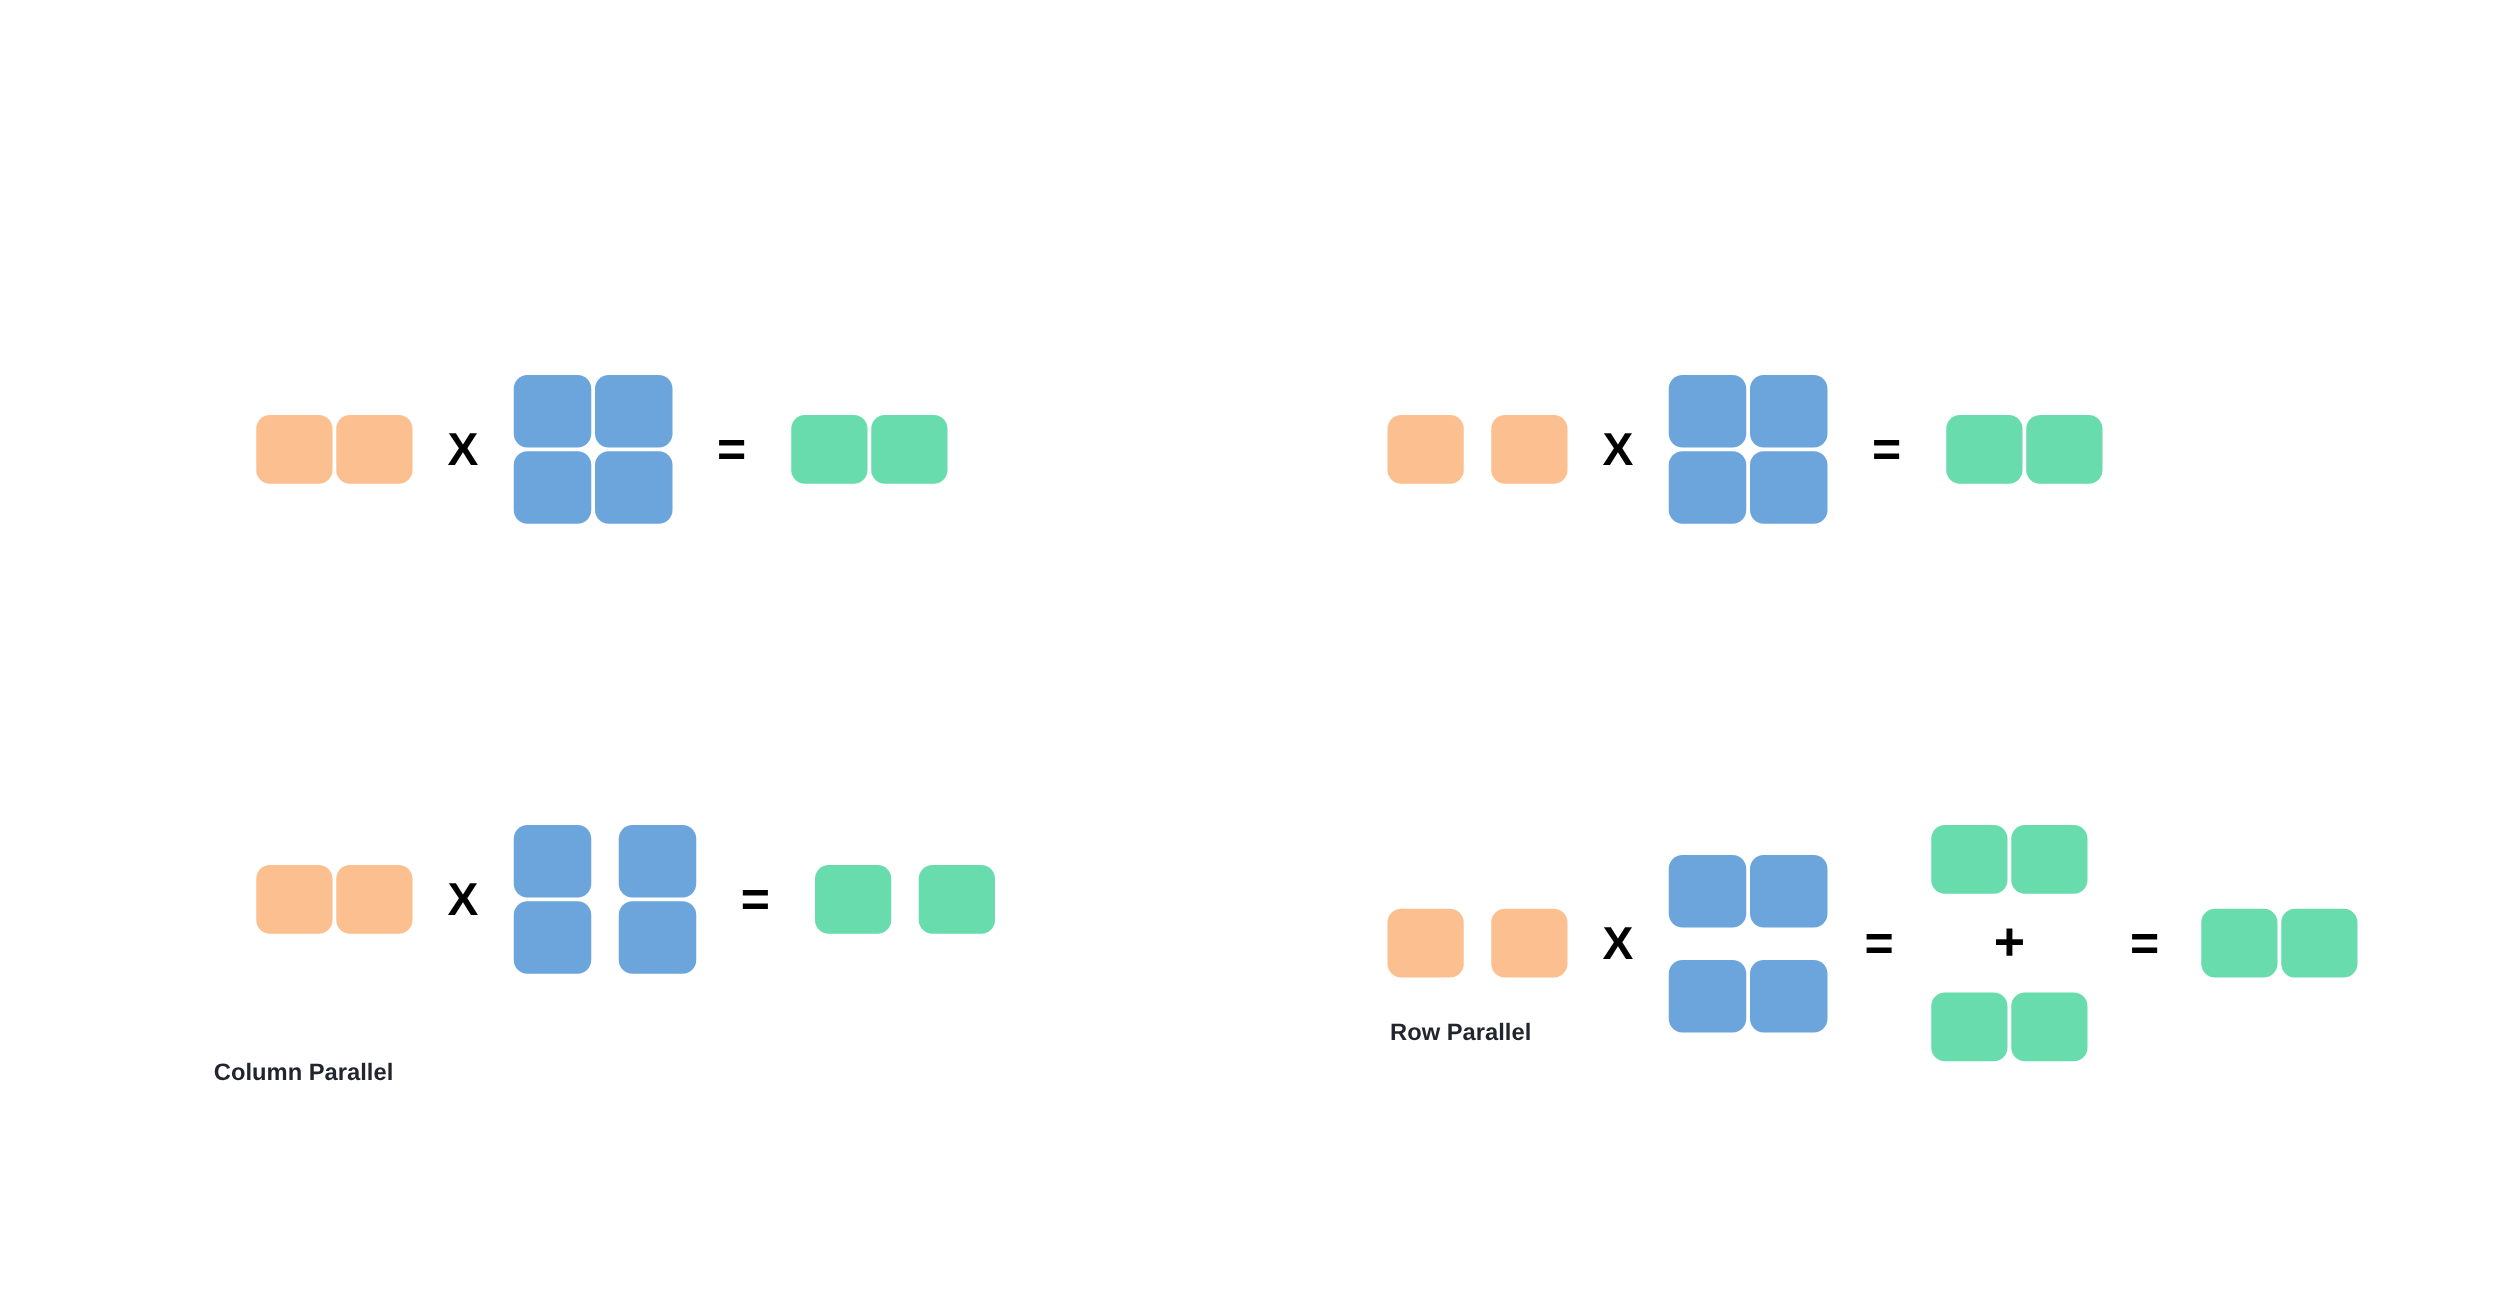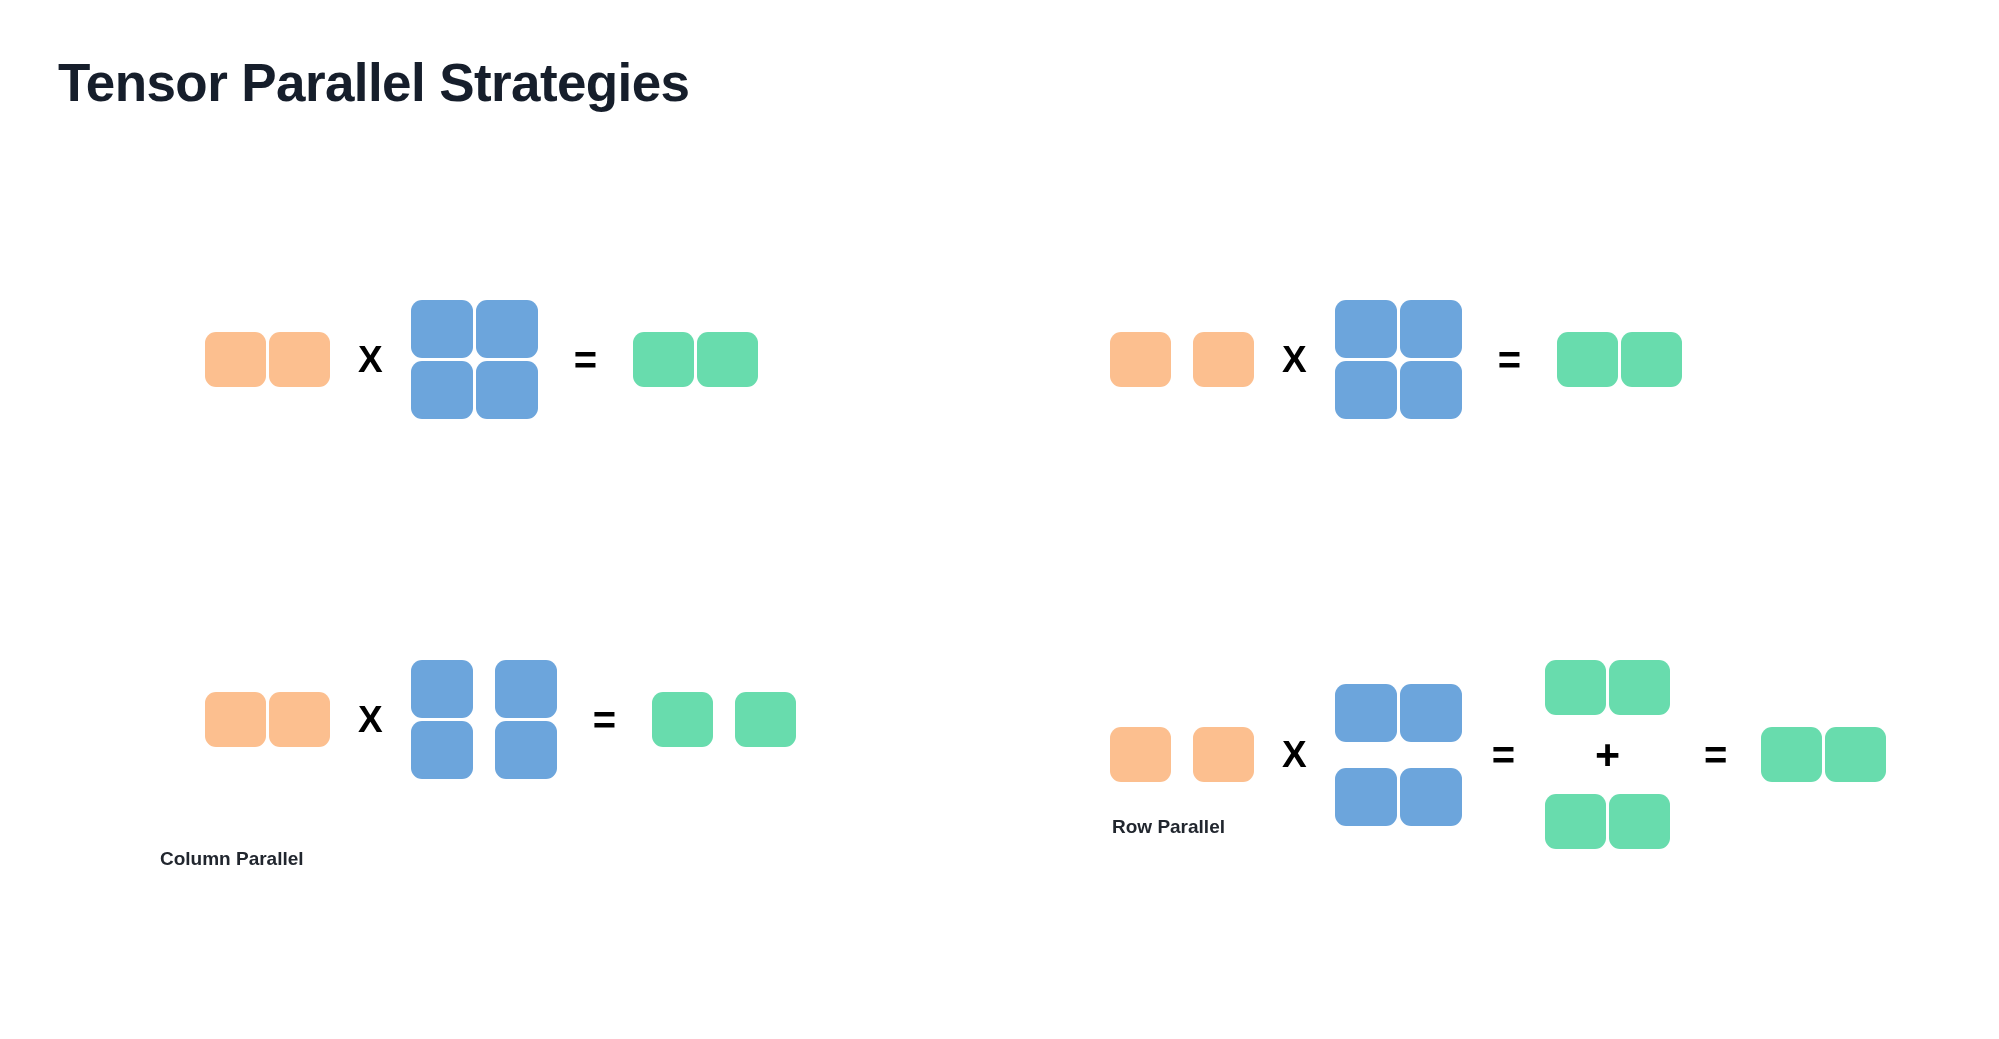--- a/index.html
+++ b/index.html
@@ -95,21 +95,20 @@
     font-weight: bold;
     color: #21262e;
     white-space: nowrap;
   }
 </style>
 </head>
 <body>
 
 <div id="slide">
 
-  <div id="page-title">Tensor Parallel Strategies</div>
 
   <div class="diagram" style="left:205px; top:300px;">
 
     <div class="mat mat-cols band g-hair">
       <div class="cell orange c-sm"></div>
       <div class="cell orange c-sm"></div>
     </div>
 
     <div class="op op-x" style="margin:0 28px 0 28px;">X</div>
 
@@ -225,17 +224,17 @@
     </div>
 
     <div class="op op-eq" style="margin:0 34px 0 34px;">=</div>
 
     <div class="mat mat-cols band g-hair">
       <div class="cell green c-sm"></div>
       <div class="cell green c-sm"></div>
     </div>
   </div>
 
-  <div class="caption" style="left:160px; top:848px;">Column Parallel</div>
+  <div class="caption" style="left:171px; top:848px;">Column Parallel</div>
 
   <div class="caption" style="left:1112px; top:816px;">Row Parallel</div>
 
 </div>
 
 </body></html>

